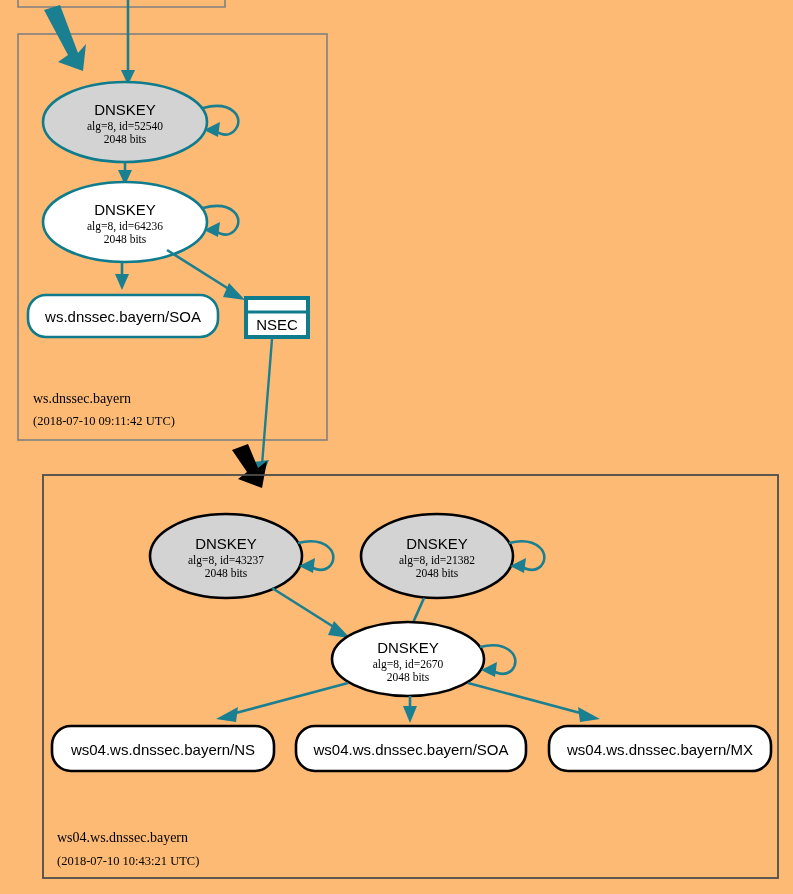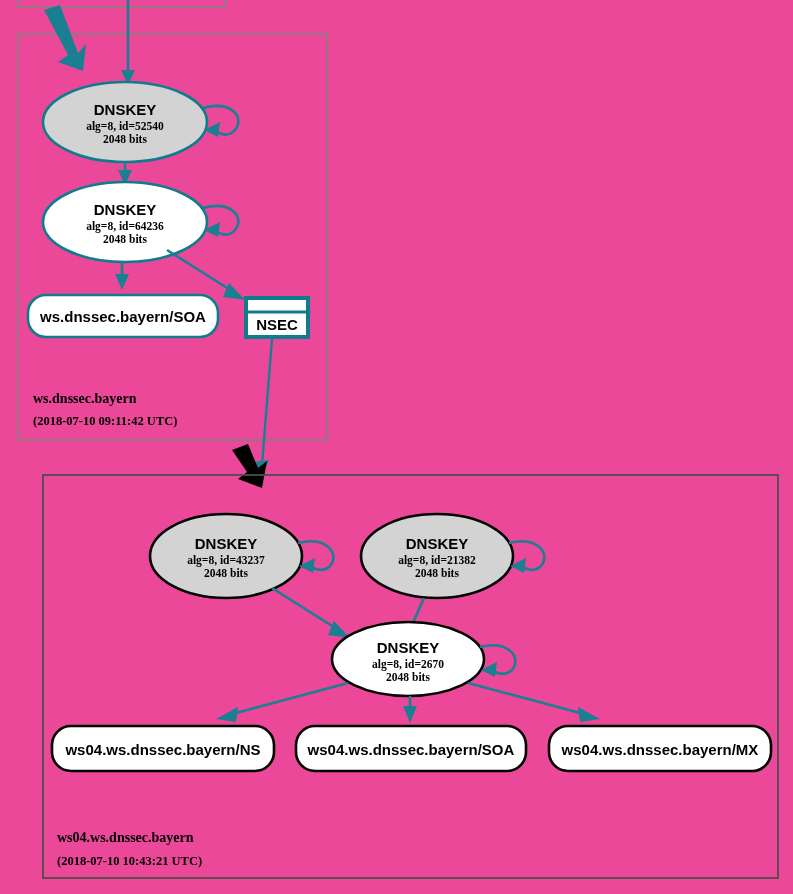--- a/index.html
+++ b/index.html
@@ -10,22 +10,21 @@
   body {
     width: 793px;
     height: 894px;
     font-family: "Liberation Sans", sans-serif;
     overflow: hidden;
   }
   #canvas {
     position: relative;
     width: 793px;
     height: 894px;
-    background: #ec4899;
-    font-weight: bold;
+    background: #fdba74;
   }
   svg#diagram {
     display: block;
     width: 793px;
     height: 894px;
   }
   .cluster-box {
     fill: none;
     stroke: #808080;
     stroke-width: 1.6;

